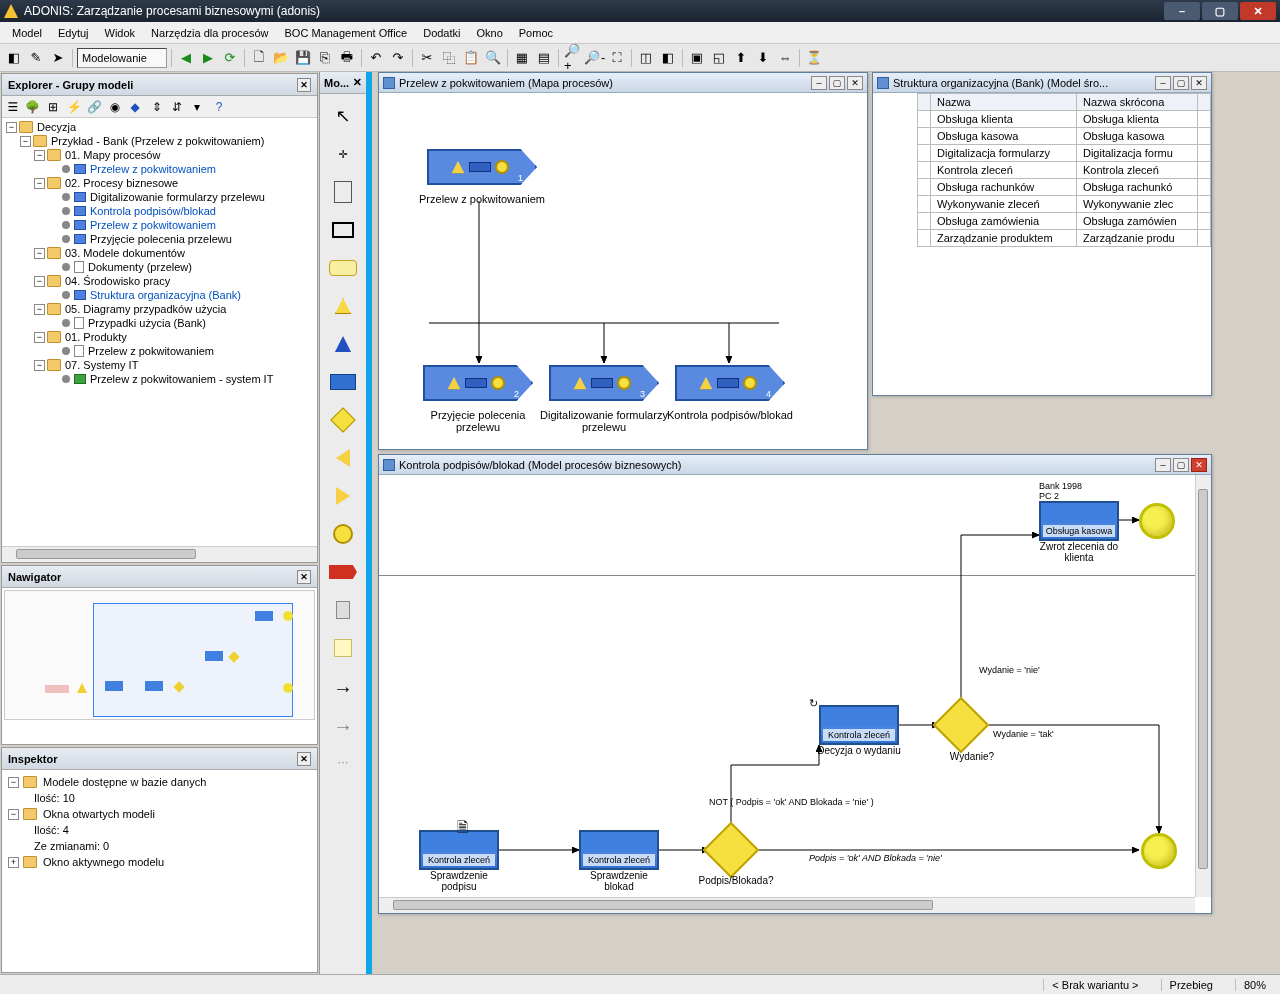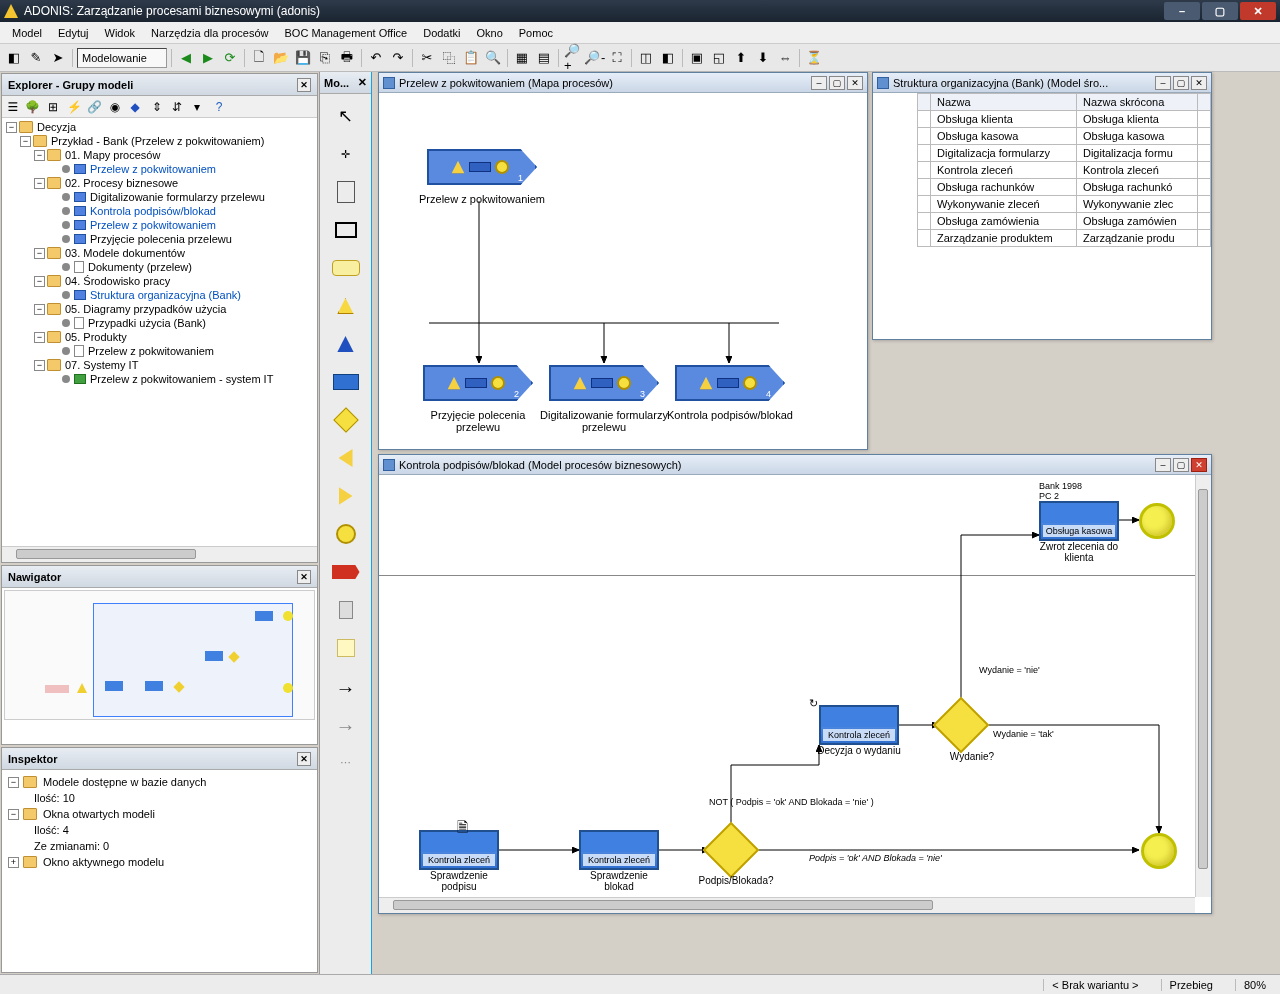--- a/index.html
+++ b/index.html
@@ -57,21 +57,21 @@
 .nav-thumb .sel-rect { position: absolute; border: 1px solid #4080ff; background: rgba(100,150,255,0.08); }
 
 
 .inspector-body { padding: 4px; }
 .insp-row { display: flex; align-items: center; padding: 2px; }
 .insp-icon { width: 14px; height: 12px; margin-right: 6px; }
 .insp-toggle { width: 11px; height: 11px; border: 1px solid #888; display: inline-flex; align-items: center; justify-content: center; font-size: 9px; margin-right: 4px; background: #fff; }
 .insp-sub { padding-left: 28px; }
 
 
-.center-strip { width: 52px; background: #ececec; display: flex; flex-direction: column; border-right: 1px solid #0ea5e9; }
+.center-strip { width: 52px; background: #ececec; display: flex; flex-direction: column; border-right: 6px solid #0ea5e9; }
 .strip-hdr { height: 22px; background: linear-gradient(#e8edf3,#d0d8e2); border-bottom: 1px solid #aaa; display: flex; align-items: center; padding: 0 4px; font-weight: bold; font-size: 10px; }
 .strip-items { flex: 1; display: flex; flex-direction: column; align-items: center; gap: 10px; padding: 8px 0; }
 .strip-item { width: 32px; height: 28px; display: flex; align-items: center; justify-content: center; cursor: pointer; }
 
 
 .right-area { flex: 1; position: relative; background: #d4d0c8; }
 
 .doc-window { position: absolute; border: 1px solid #6080a0; background: #fff; display: flex; flex-direction: column; box-shadow: 1px 1px 3px rgba(0,0,0,0.2); }
 .doc-titlebar { height: 20px; background: linear-gradient(#e6eef8, #cad6e6); border-bottom: 1px solid #9ab; display: flex; align-items: center; padding: 0 4px; }
 .doc-title-icon { width: 12px; height: 12px; background: #6090d0; border: 1px solid #3060a0; margin-right: 4px; }
@@ -309,21 +309,21 @@
               <span class="tree-indent" style="width:56px;"></span>
               <span class="bullet-icon"></span>
               <span class="tree-icon doc-icon"></span>
               <span class="tree-label">Przypadki użycia (Bank)</span>
             </div>
 
           <div class="tree-node">
               <span class="tree-indent" style="width:28px;"></span>
               <span class="tree-toggle">−</span>
               <span class="tree-icon folder-icon"></span>
-              <span class="tree-label">05. Produkty</span>
+              <span class="tree-label">01. Produkty</span>
             </div>
           <div class="tree-node">
               <span class="tree-indent" style="width:56px;"></span>
               <span class="bullet-icon"></span>
               <span class="tree-icon doc-icon"></span>
               <span class="tree-label">Przelew z pokwitowaniem</span>
             </div>
 
           <div class="tree-node">
               <span class="tree-indent" style="width:28px;"></span>
@@ -517,21 +517,21 @@
             <div class="mini-tri"></div>
               <div class="mini-rect"></div>
               <div class="mini-circ"></div>
           </div>
           <div style="position:absolute;right:14px;bottom:2px;font-size:9px;color:#fff;">4</div>
         </div>
         <div class="map-label" style="position:absolute;left:286px;top:312px;width:130px;">Kontrola podpisów/blokad</div>
       </div>
     </div>
 
-    <div class="doc-window" style="left:500px; top:0; width:340px; height:268px;justify-content:space-between;">
+    <div class="doc-window" style="left:500px; top:0; width:340px; height:324px;justify-content:space-between;">
       <div class="doc-titlebar">
         <div class="doc-title-icon"></div>
         <div class="doc-title-text">Struktura organizacyjna (Bank) (Model śro...</div>
         <div class="doc-win-btn">–</div>
         <div class="doc-win-btn">▢</div>
         <div class="doc-win-btn">✕</div>
       </div>
       <div class="doc-canvas" style="overflow:auto;margin-left:44px;">
         <table class="org-table">
           <thead>

